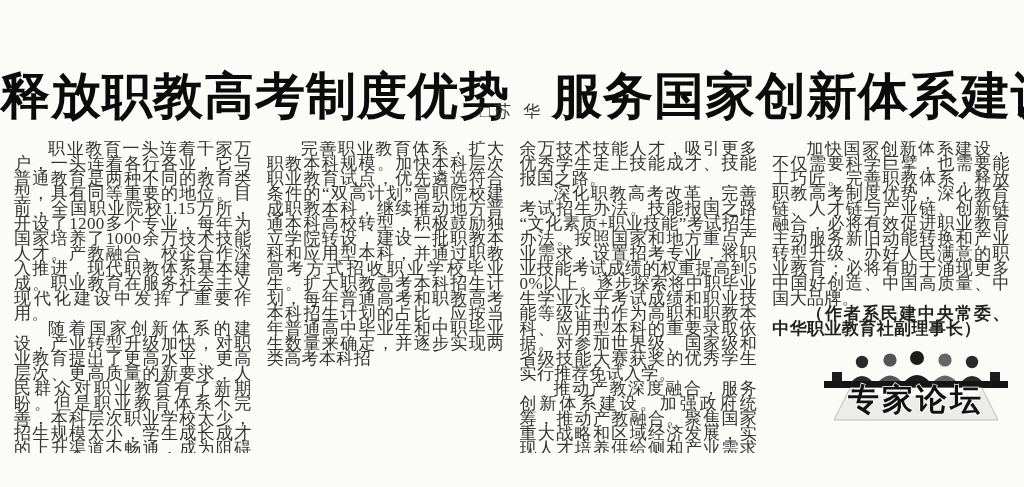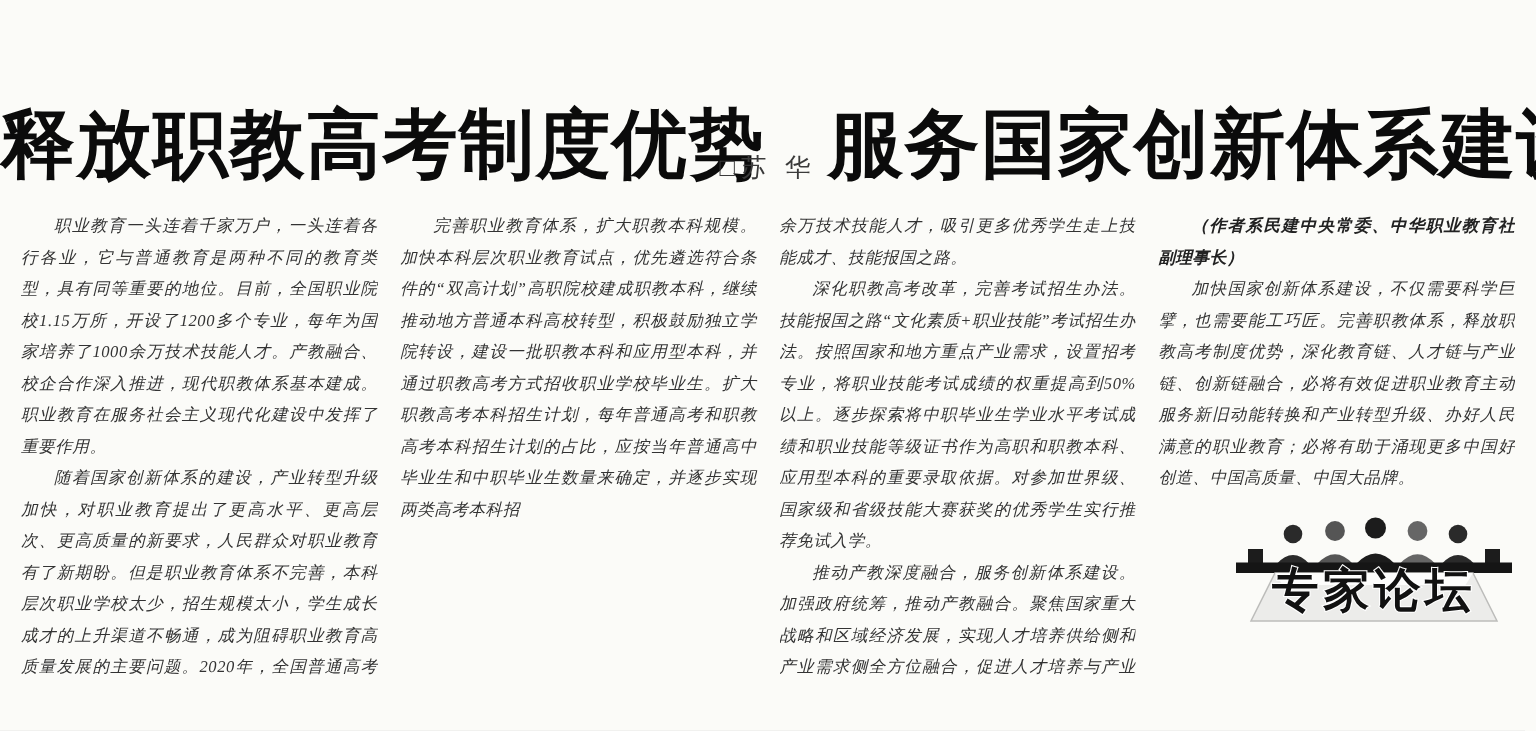--- a/index.html
+++ b/index.html
@@ -34,28 +34,27 @@
     color:#3a3a3a;
   }
   
   .columns{
     position:absolute;top:141px;left:14px;right:14px;height:312px;
     display:flex;gap:15px;
   }
   .col{flex:1 1 0;overflow:hidden;}
   .para{
     margin:0;
-    font-size:11px;
-    line-height:21px;
+    font-size:17px;
+    line-height:15px;
     letter-spacing:0.4px;
     text-align:justify;
     text-justify:inter-ideograph;
     word-break:break-all;
     color:#333;
-    font-style:italic;
   }
   .para.indent{text-indent:2em;}
   .para.author{font-weight:bold;color:#222;}
   
   .forum-logo{
     width:184px;
     margin:14px 2px 0 auto;
     display:block;
   }
   .forum-logo text{
@@ -85,22 +84,22 @@
       <p class="para indent">完善职业教育体系，扩大职教本科规模。加快本科层次职业教育试点，优先遴选符合条件的“双高计划”高职院校建成职教本科，继续推动地方普通本科高校转型，积极鼓励独立学院转设，建设一批职教本科和应用型本科，并通过职教高考方式招收职业学校毕业生。扩大职教高考本科招生计划，每年普通高考和职教高考本科招生计划的占比，应按当年普通高中毕业生和中职毕业生数量来确定，并逐步实现两类高考本科招</p>
     </section>
 
     <section class="col">
       <p class="para">余万技术技能人才，吸引更多优秀学生走上技能成才、技能报国之路。</p>
       <p class="para indent">深化职教高考改革，完善考试招生办法。技能报国之路“文化素质+职业技能”考试招生办法。按照国家和地方重点产业需求，设置招考专业，将职业技能考试成绩的权重提高到50%以上。逐步探索将中职毕业生学业水平考试成绩和职业技能等级证书作为高职和职教本科、应用型本科的重要录取依据。对参加世界级、国家级和省级技能大赛获奖的优秀学生实行推荐免试入学。</p>
       <p class="para indent">推动产教深度融合，服务创新体系建设。加强政府统筹，推动产教融合。聚焦国家重大战略和区域经济发展，实现人才培养供给侧和产业需求侧全方位融合，促进人才培养与产业需求有机衔接。发挥行业作用，深化校企合作，将新技术、新工艺、新规范引入职业教育。校企共建开放共享的实训基地、技术技能创新平台、产业学院和职业教育</p>
     </section>
 
     <section class="col">
+      <p class="para indent">加快国家创新体系建设，不仅需要科学巨擘，也需要能工巧匠。完善职教体系，释放职教高考制度优势，深化教育链、人才链与产业链、创新链融合，必将有效促进职业教育主动服务新旧动能转换和产业转型升级、办好人民满意的职业教育；必将有助于涌现更多中国好创造、中国高质量、中国大品牌。</p>
       <p class="para indent author">（作者系民建中央常委、中华职业教育社副理事长）</p>
-      <p class="para indent">加快国家创新体系建设，不仅需要科学巨擘，也需要能工巧匠。完善职教体系，释放职教高考制度优势，深化教育链、人才链与产业链、创新链融合，必将有效促进职业教育主动服务新旧动能转换和产业转型升级、办好人民满意的职业教育；必将有助于涌现更多中国好创造、中国高质量、中国大品牌。</p>
 
       <svg class="forum-logo" viewBox="0 0 184 74" aria-hidden="true">
 
         <g>
           <rect x="8" y="22" width="10" height="10" fill="#1c1c1c"></rect>
           <rect x="166" y="22" width="10" height="10" fill="#1c1c1c"></rect>
           <circle cx="38" cy="12" r="6.2" fill="#2a2a2a"></circle>
           <path d="M27 32 q11 -12 22 0 z" fill="#2a2a2a"></path>
           <circle cx="66" cy="10" r="6.6" fill="#555"></circle>
           <path d="M54 32 q12 -13 24 0 z" fill="#555"></path>

